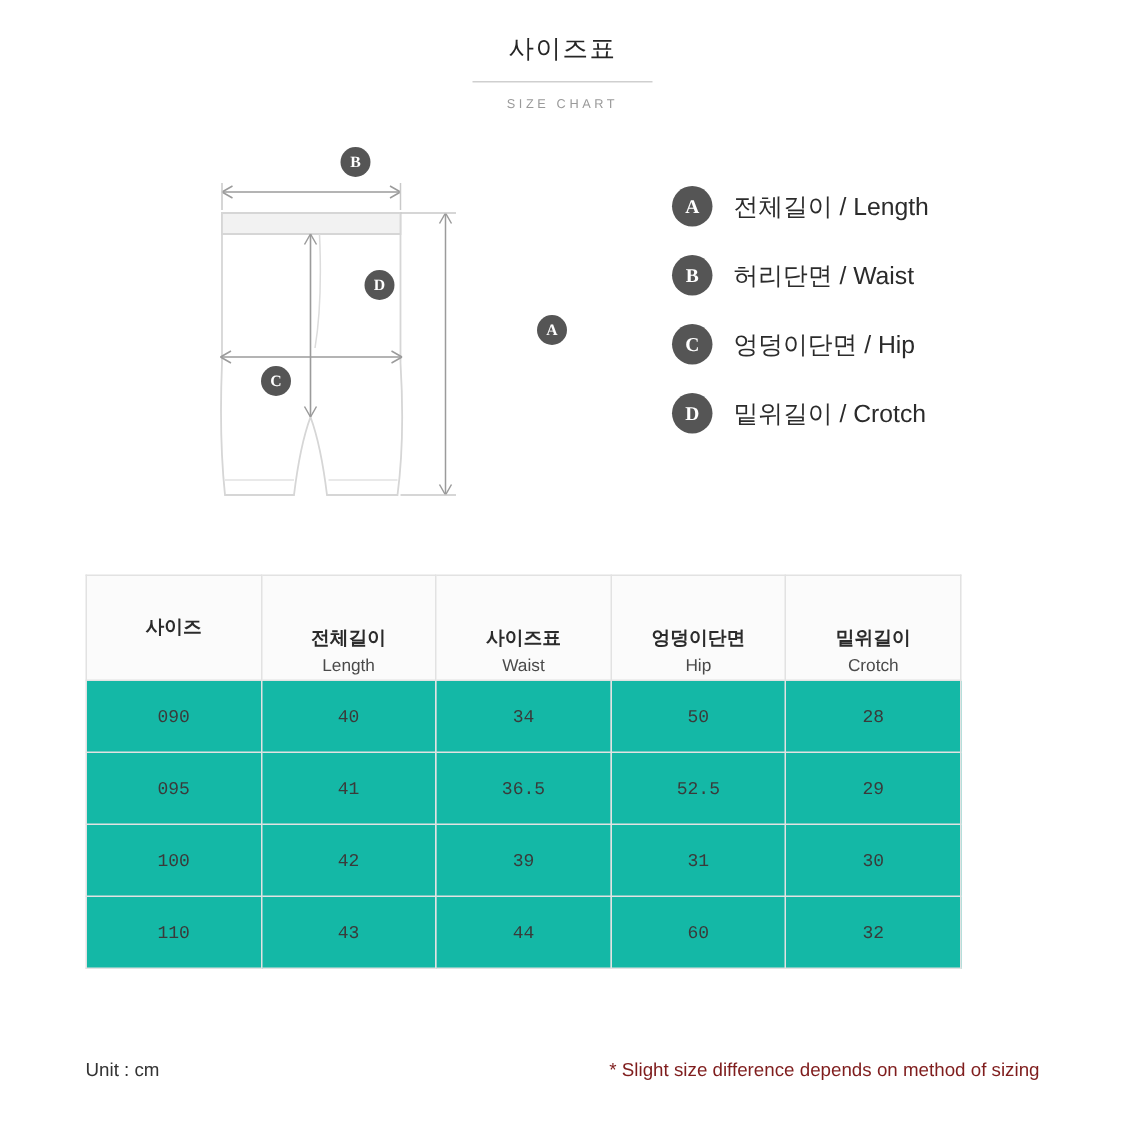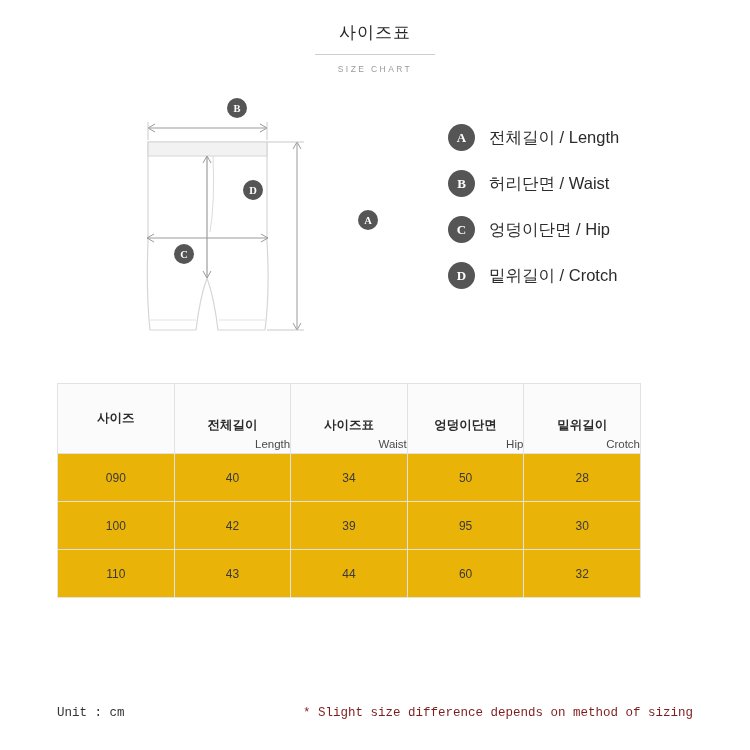--- a/index.html
+++ b/index.html
@@ -125,44 +125,43 @@
     font-weight: bold;
     color: #2b2b2b;
     line-height: 1.5;
     margin-top: 32px;
   }
   thead .h-en {
     display: block;
     font-size: 11.5px;
     color: #4a4a4a;
     line-height: 1.6;
-    text-align: right;
   }
   thead .h-single {
     display: block;
     font-size: 12.5px;
     font-weight: bold;
     color: #2b2b2b;
   }
   tbody td {
     height: 48px;
     font-size: 12px;
     color: #3a3a3a;
-    background: #eab308;
+    background: #14b8a6;
+    font-family: Liberation Mono, monospace;
   }
 
   
   .footer {
     position: absolute;
     left: 57px; top: 706px;
     width: 636px;
     display: flex;
     justify-content: space-between;
     align-items: flex-end;
-    font-family: Liberation Mono, monospace;
   }
   .unit {
     font-size: 12.5px;
     color: #333333;
   }
   .note {
     font-size: 12.5px;
     color: #7f1d1d;
   }
 </style>
@@ -281,24 +280,31 @@
       </thead>
       <tbody>
         <tr>
           <td>090</td>
           <td>40</td>
           <td>34</td>
           <td>50</td>
           <td>28</td>
         </tr>
         <tr>
+          <td>095</td>
+          <td>41</td>
+          <td>36.5</td>
+          <td>52.5</td>
+          <td>29</td>
+        </tr>
+        <tr>
           <td>100</td>
           <td>42</td>
           <td>39</td>
-          <td>95</td>
+          <td>31</td>
           <td>30</td>
         </tr>
         <tr>
           <td>110</td>
           <td>43</td>
           <td>44</td>
           <td>60</td>
           <td>32</td>
         </tr>
       </tbody>

